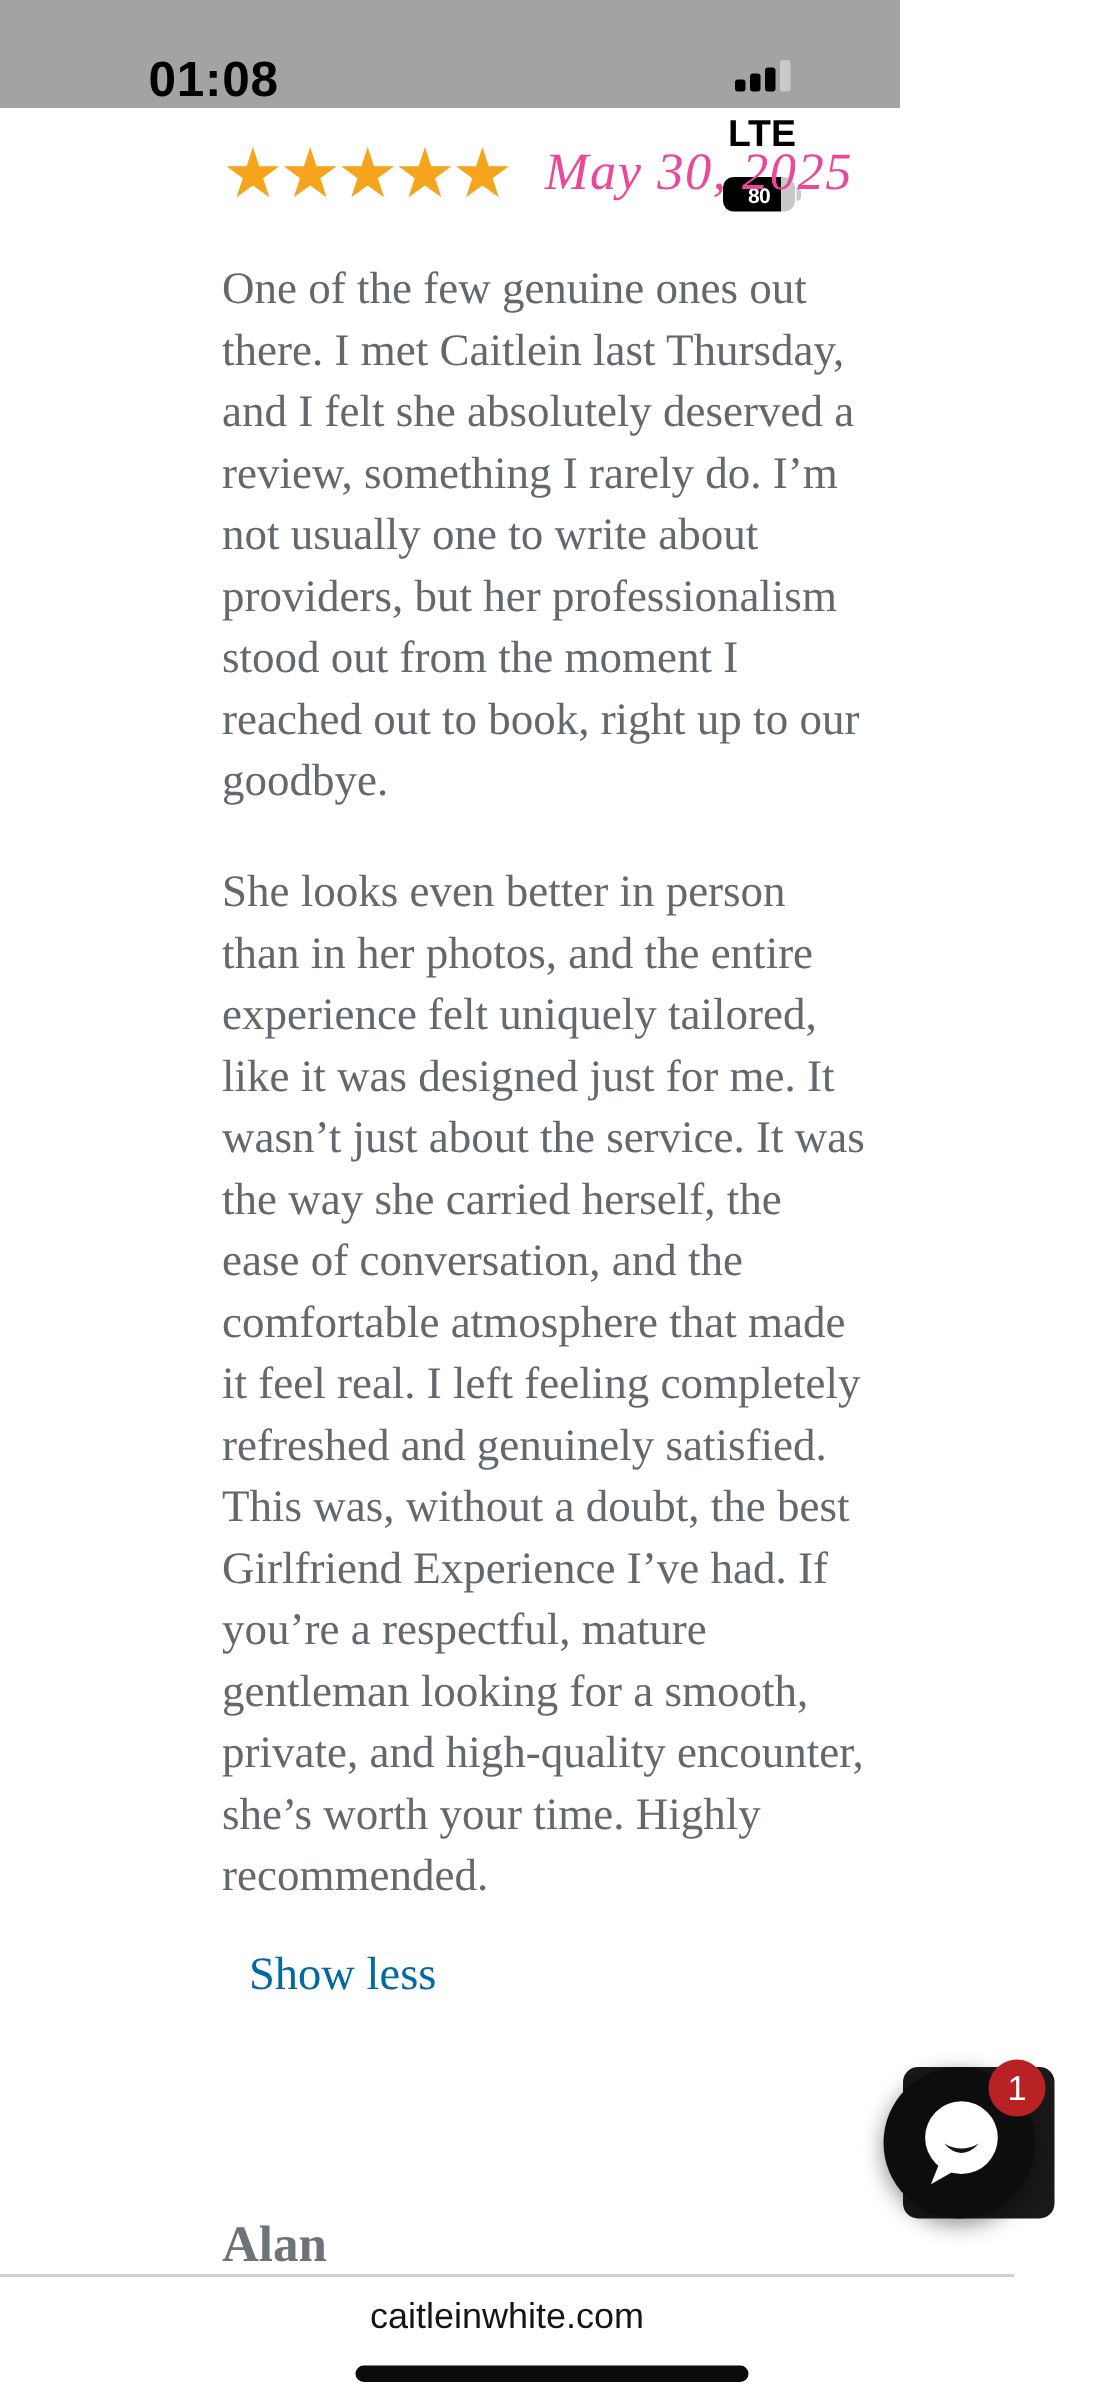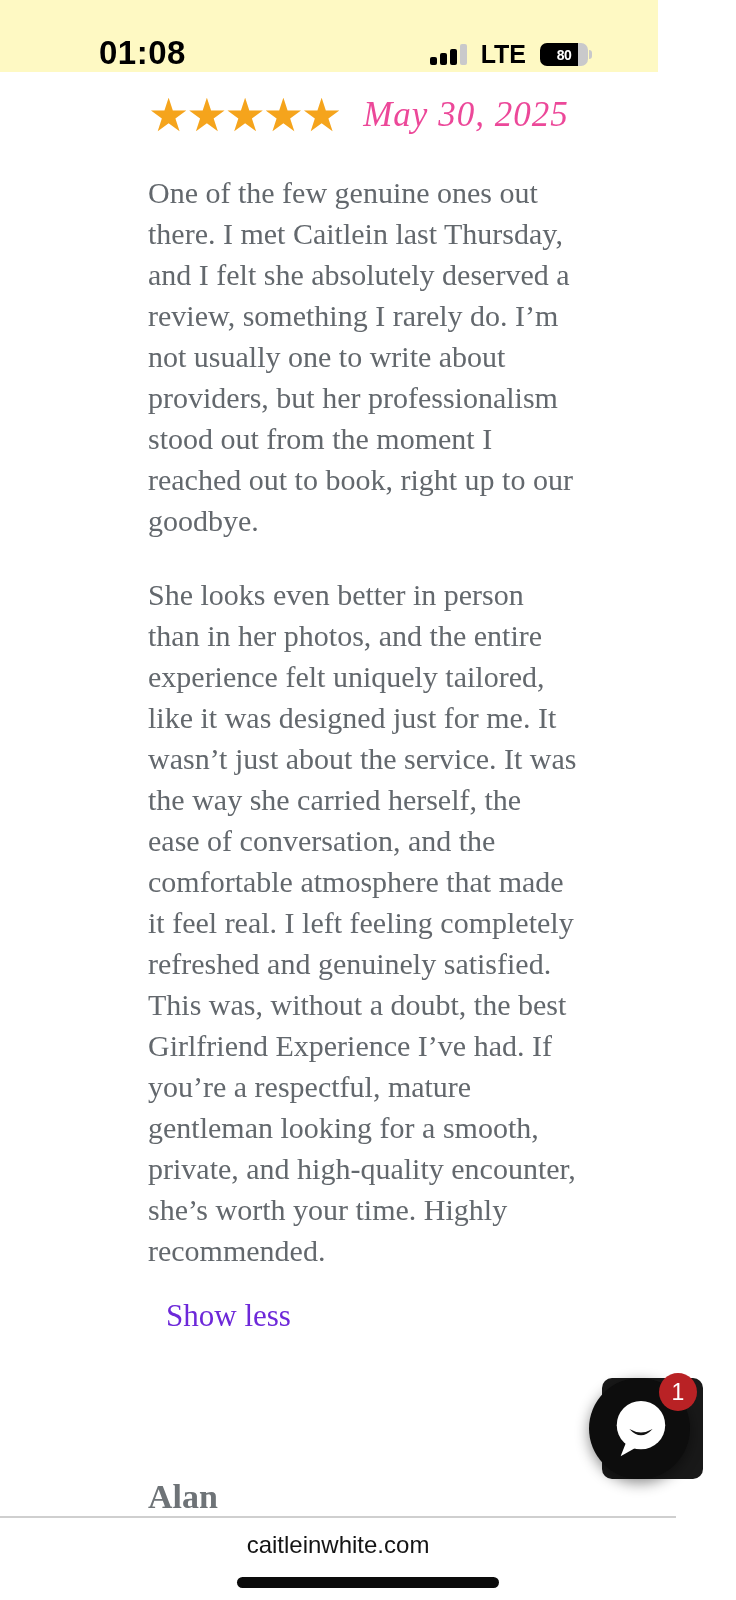--- a/index.html
+++ b/index.html
@@ -1,26 +1,26 @@
 <!DOCTYPE html>
 <html><head>
 <meta charset="utf-8">
 <style>
   * { margin: 0; padding: 0; box-sizing: border-box; }
   html, body { width: 736px; height: 1600px; background: #ffffff; overflow: hidden; }
   body { position: relative; font-family: "Liberation Serif", serif; }
 
   
-  .status-bar { position: absolute; left: 0; top: 0; width: 658px; height: 72px; background: #fef9c3; }
+  .status-bar { position: absolute; left: 0; top: 0; width: 600px; height: 72px; background: #a3a3a3; }
   .status-time {
     position: absolute; left: 99px; top: 34px;
     font-family: "Liberation Sans", sans-serif; font-weight: 700;
     font-size: 33px; color: #000; letter-spacing: 0.5px;
   }
-  .status-right { position: absolute; right: 66px; top: 40px; display: flex; align-items: center; gap: 14px; }
+  .status-right { position: absolute; right: 66px; top: 40px; display: flex; align-items: center; gap: 14px; flex-direction: column; }
   .signal { display: flex; align-items: flex-end; gap: 3px; height: 21px; }
   .signal i { display: block; width: 7px; border-radius: 2px; background: #000; }
   .signal i:nth-child(1) { height: 8px; }
   .signal i:nth-child(2) { height: 12px; }
   .signal i:nth-child(3) { height: 16px; }
   .signal i:nth-child(4) { height: 21px; background: #c9c9cb; }
   .lte { font-family: "Liberation Sans", sans-serif; font-weight: 600; font-size: 25px; color: #000; }
   .battery { position: relative; width: 48px; height: 23px; border-radius: 7px; overflow: hidden;
              background: linear-gradient(to right, #000 0 80%, #c9c9cb 80% 100%);
              display: flex; align-items: center; justify-content: center; }
@@ -29,21 +29,21 @@
 
   
   .review { position: absolute; left: 148px; top: 86px; width: 430px; }
   .rating-row { display: flex; align-items: center; gap: 24px; height: 58px; }
   .stars { font-family: "DejaVu Sans", sans-serif; font-size: 46px; line-height: 1;
            color: #F5A41C; letter-spacing: -3px; white-space: nowrap; }
   .review-date { font-size: 35px; font-style: italic; color: #ec4899; letter-spacing: 1px; }
   .review-body { margin-top: 28px; }
   .review-body p { font-size: 30px; line-height: 41px; color: #63686d; margin: 0 0 33px 0; font-family: Liberation Serif, serif; }
   .show-less { display: inline-block; margin-left: 18px; margin-top: -6px;
-               font-size: 31px; color: #6d28d9; cursor: pointer; text-align: right; }
+               font-size: 31px; color: #0369a1; cursor: pointer; text-align: right; }
 
   
   .reviewer-row { position: absolute; left: 148px; top: 1478px; display: flex; align-items: center; gap: 16px; z-index: 1; font-weight: bold; }
   .reviewer-name { font-size: 34px; color: #6e7377; }
   .verified-wrap { display: flex; align-items: center; gap: 10px; margin-left: 14px; }
   .check-circle { width: 31px; height: 31px; border-radius: 50%; background: #117e57;
                   display: flex; align-items: center; justify-content: center; }
   .check-circle svg { display: block; }
   .verified-text { font-size: 34px; color: #117e57; }
 

